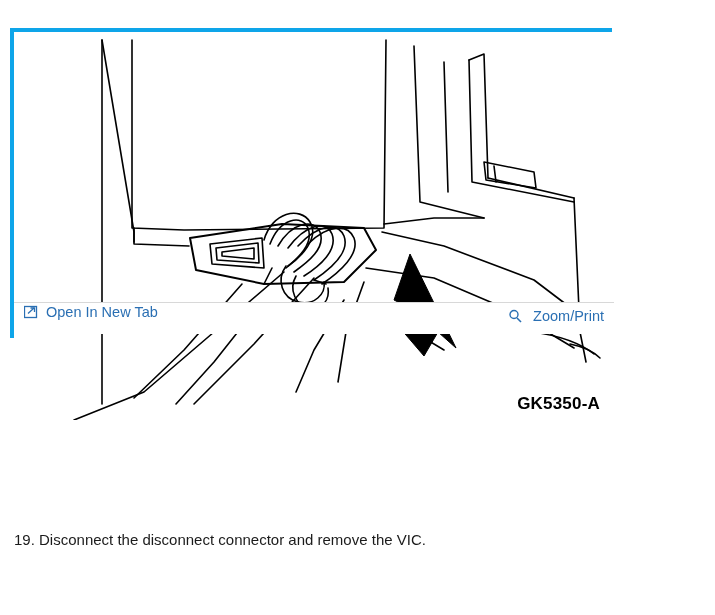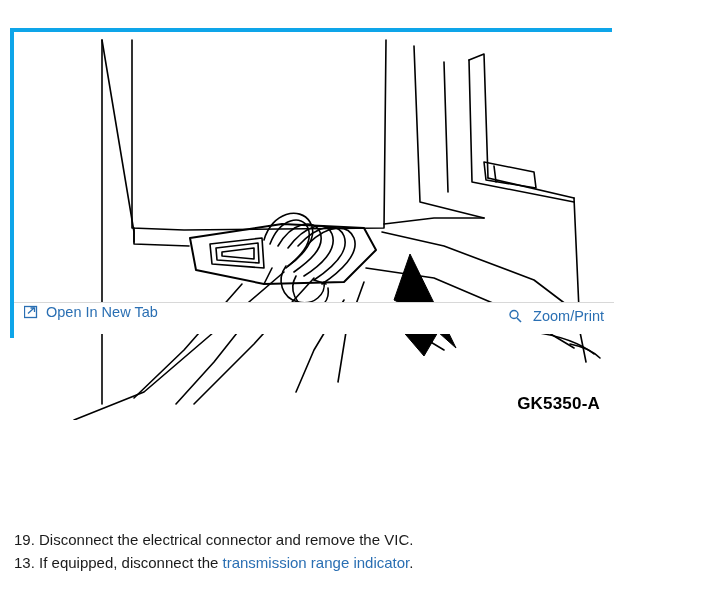--- a/index.html
+++ b/index.html
@@ -180,19 +180,15 @@
         </svg>
       </span>
       <span class="link-text">Zoom/Print</span>
     </div>
   </div>
 </div>
 
 <div class="steps">
   <div class="step-line">
     <span>19.</span>
-    <span>Disconnect the electrical connector and remove the VIC.</span>
-  </div>
-  <div class="step-line">
-    <span>13.</span>
-    <span>If equipped, disconnect the </span><span class="inline-link">transmission range indicator</span><span>.</span>
+    <span>Disconnect the disconnect connector and remove the VIC.</span>
   </div>
 </div>
 
 </body></html>

